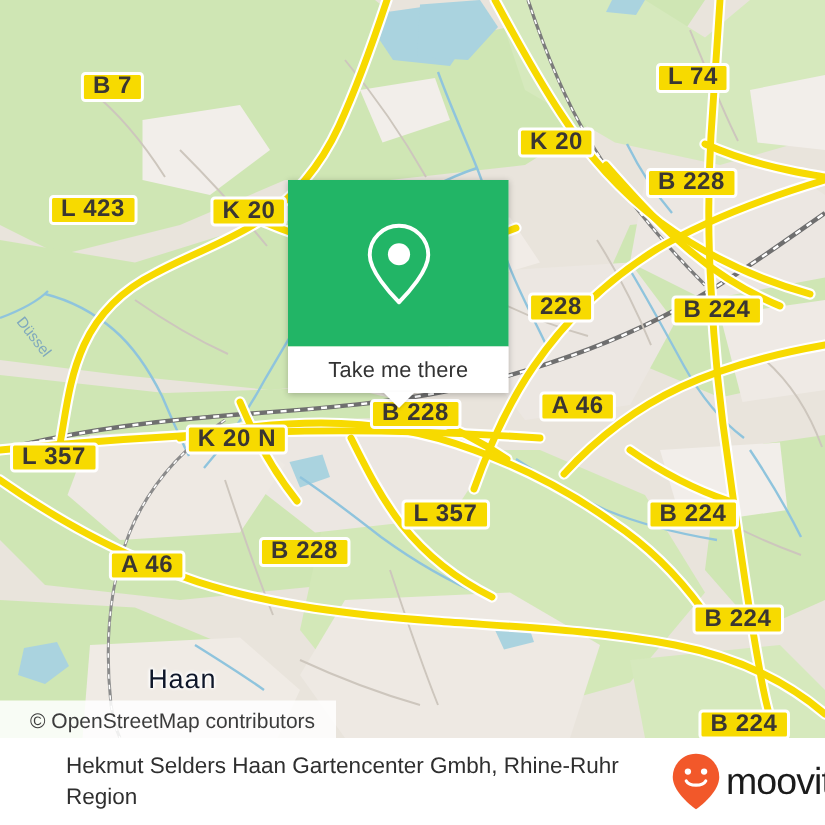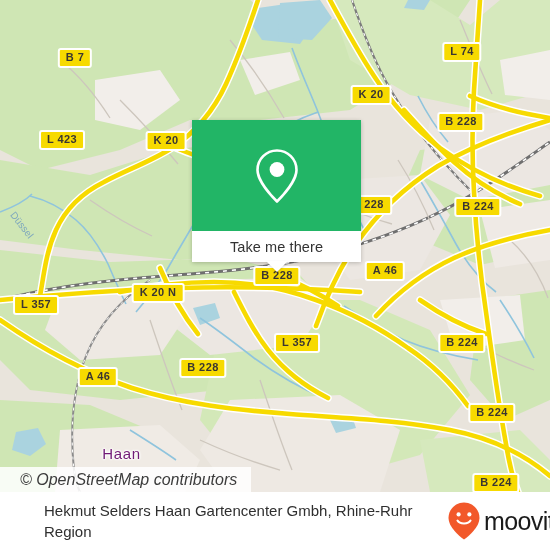--- a/index.html
+++ b/index.html
@@ -41,36 +41,36 @@
 
   
   .shield {
     position: absolute;
     transform: translate(-50%, -50%);
     background: #f7da00;
     border: 2px solid #ffffff;
     border-radius: 3px;
     color: #3a3632;
     font-family: "Liberation Sans", sans-serif;
-    font-size: 11px;
+    font-size: 16px;
     font-weight: bold;
     letter-spacing: 0.4px;
     padding: 1px 6px 2px 6px;
     line-height: 13px;
     white-space: nowrap;
     box-sizing: border-box;
     text-align: center;
   }
 
   .place-label {
     position: absolute;
     transform: translate(-50%, -50%);
-    color: #701a75;
-    font-family: "Liberation Sans", sans-serif;
-    font-size: 15px;
+    color: #0f172a;
+    font-family: "Liberation Sans", sans-serif;
+    font-size: 18px;
     font-weight: normal;
     letter-spacing: 0.6px;
     white-space: nowrap;
     text-shadow:
       1px 0 2px #ffffff, -1px 0 2px #ffffff,
       0 1px 2px #ffffff, 0 -1px 2px #ffffff;
     padding-left: 27px;
   }
 
   .river-label {
@@ -87,32 +87,31 @@
     position: absolute;
     left: 0;
     bottom: 0;
     height: 25px;
     display: flex;
     align-items: center;
     padding: 0 14px 0 20px;
     background: rgba(255, 255, 255, 0.86);
     color: #3c3c3c;
     font-family: "Liberation Sans", sans-serif;
-    font-size: 16px;
+    font-size: 14px;
     white-space: nowrap;
     box-sizing: border-box;
-    font-style: italic;
   }
 
   
   .callout {
     position: absolute;
     left: 192px;
     top: 120px;
-    width: 169px;
+    width: 147px;
     height: 142px;
     box-sizing: border-box;
     box-shadow: 0 1px 4px rgba(0,0,0,0.22);
     border-radius: 1px;
     overflow: visible;
   }
 
   .callout-top {
     position: relative;
     width: 100%;

